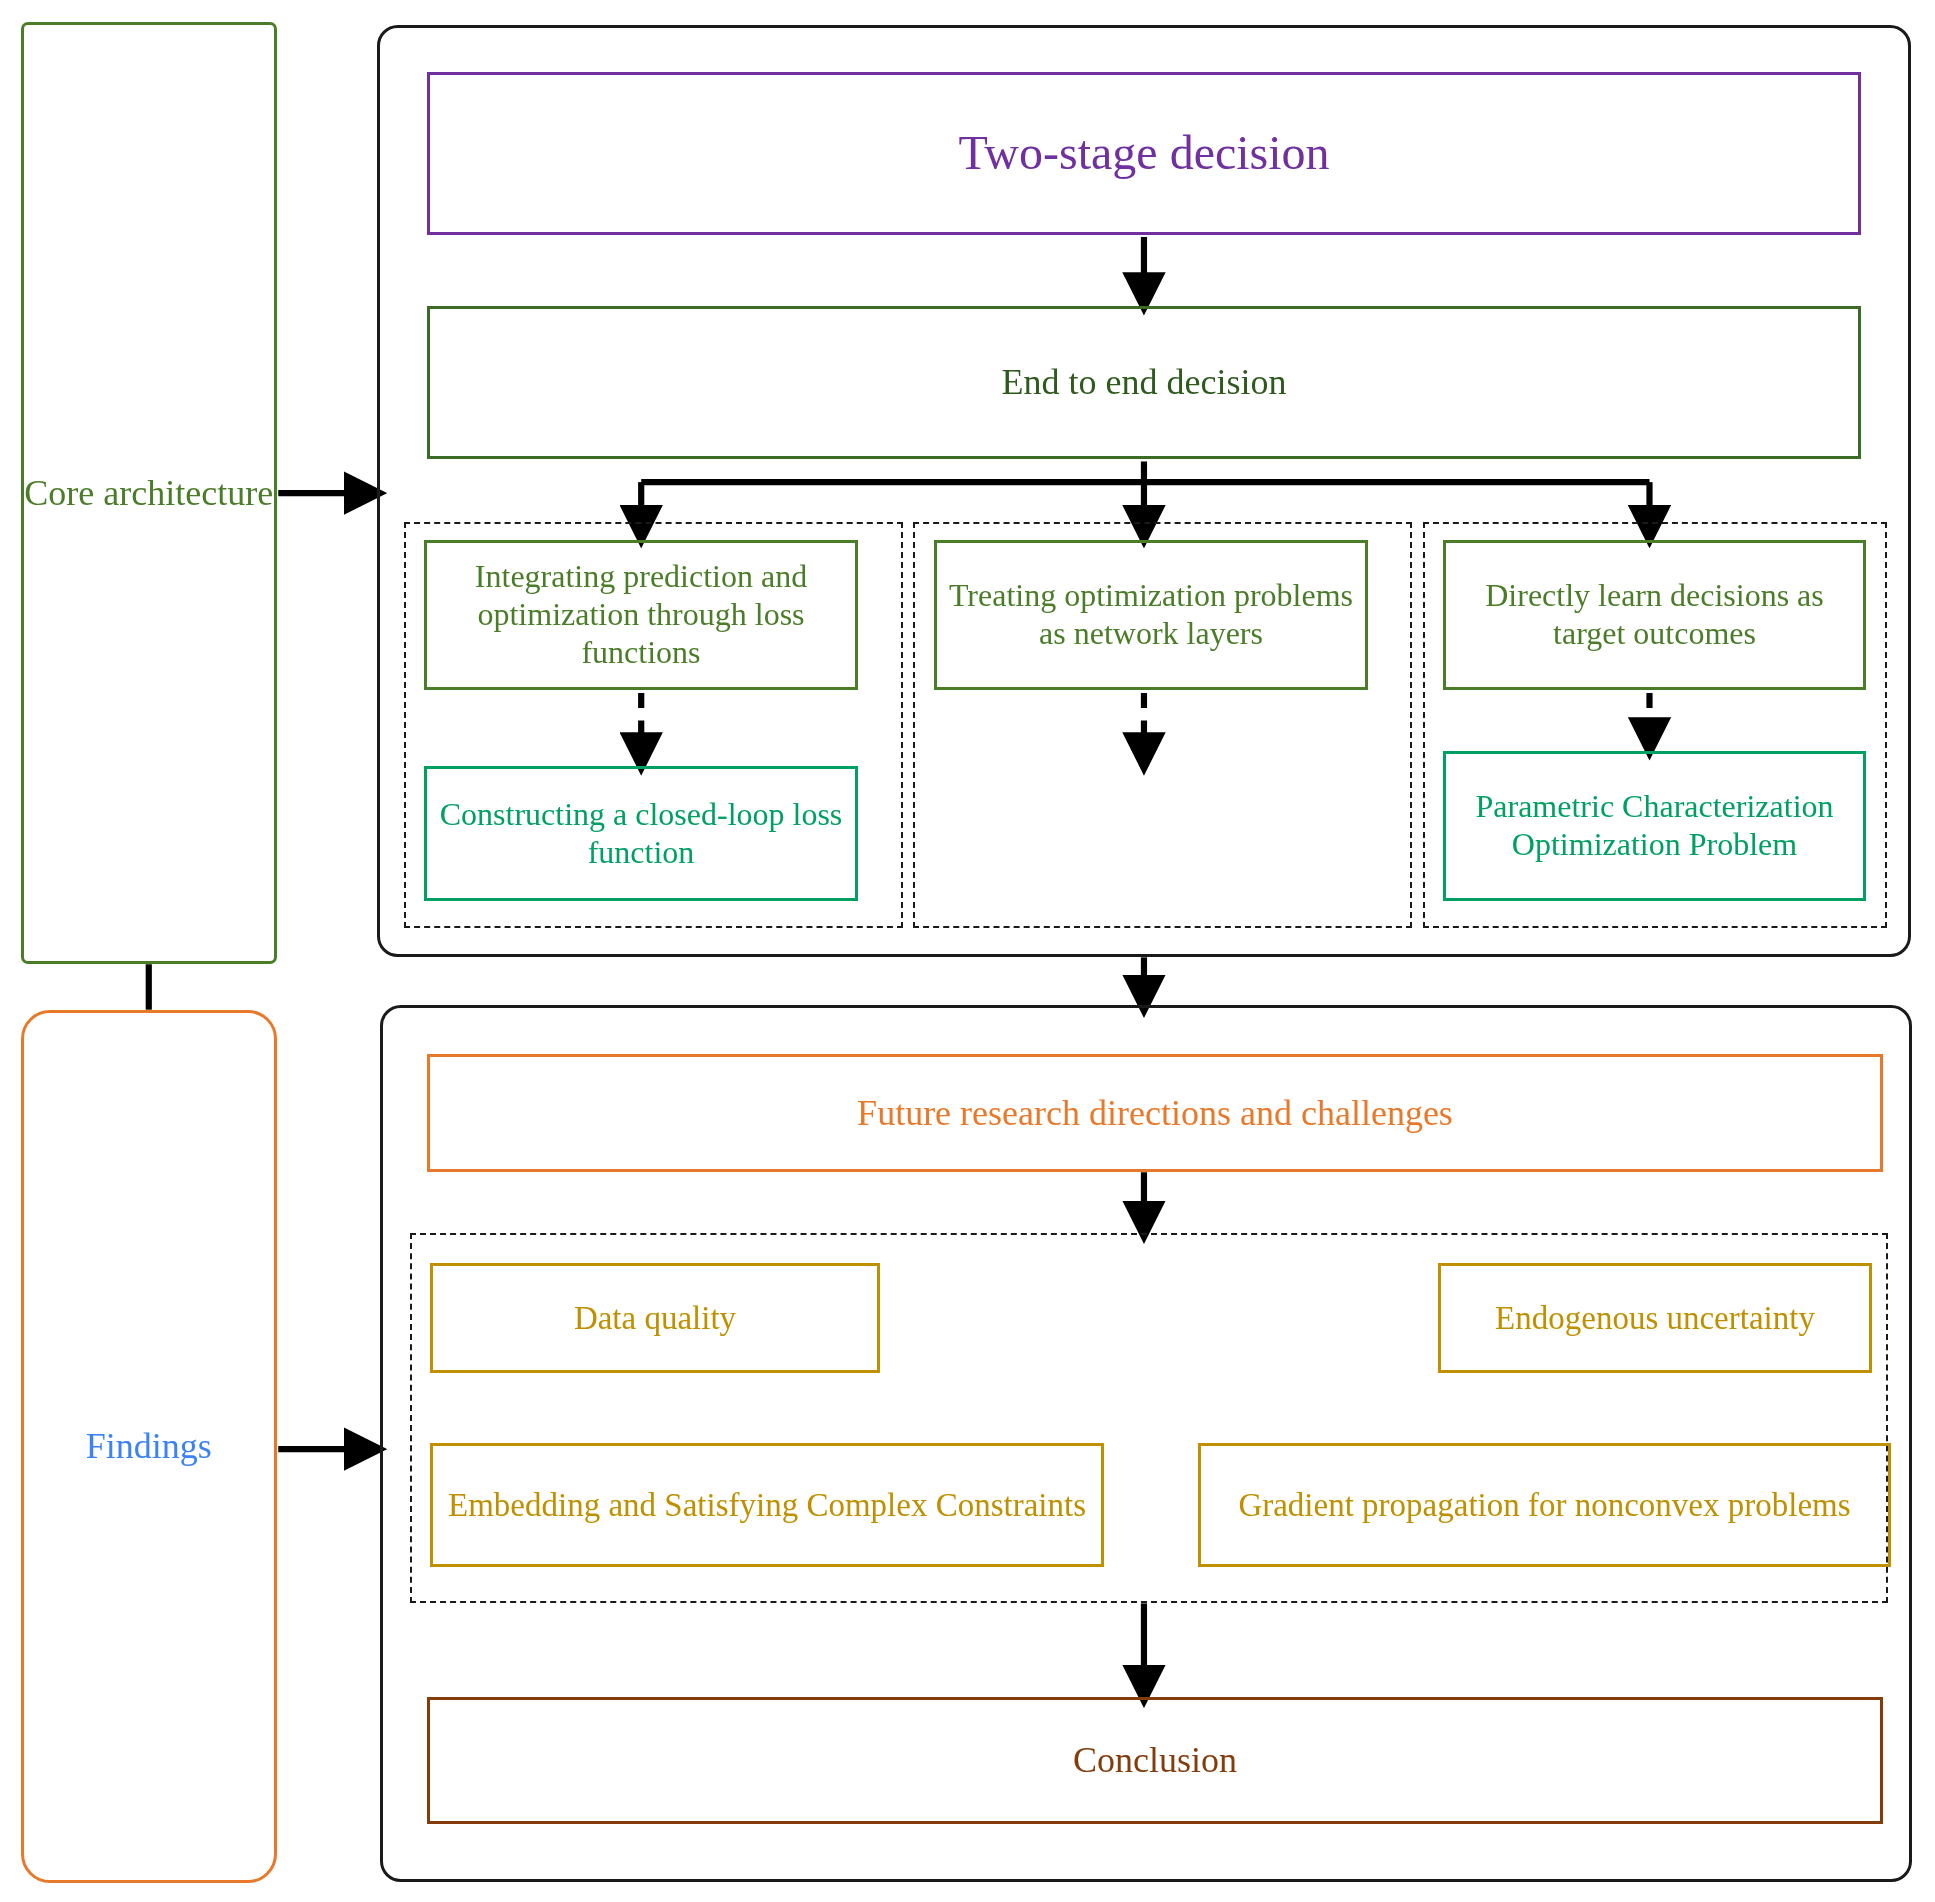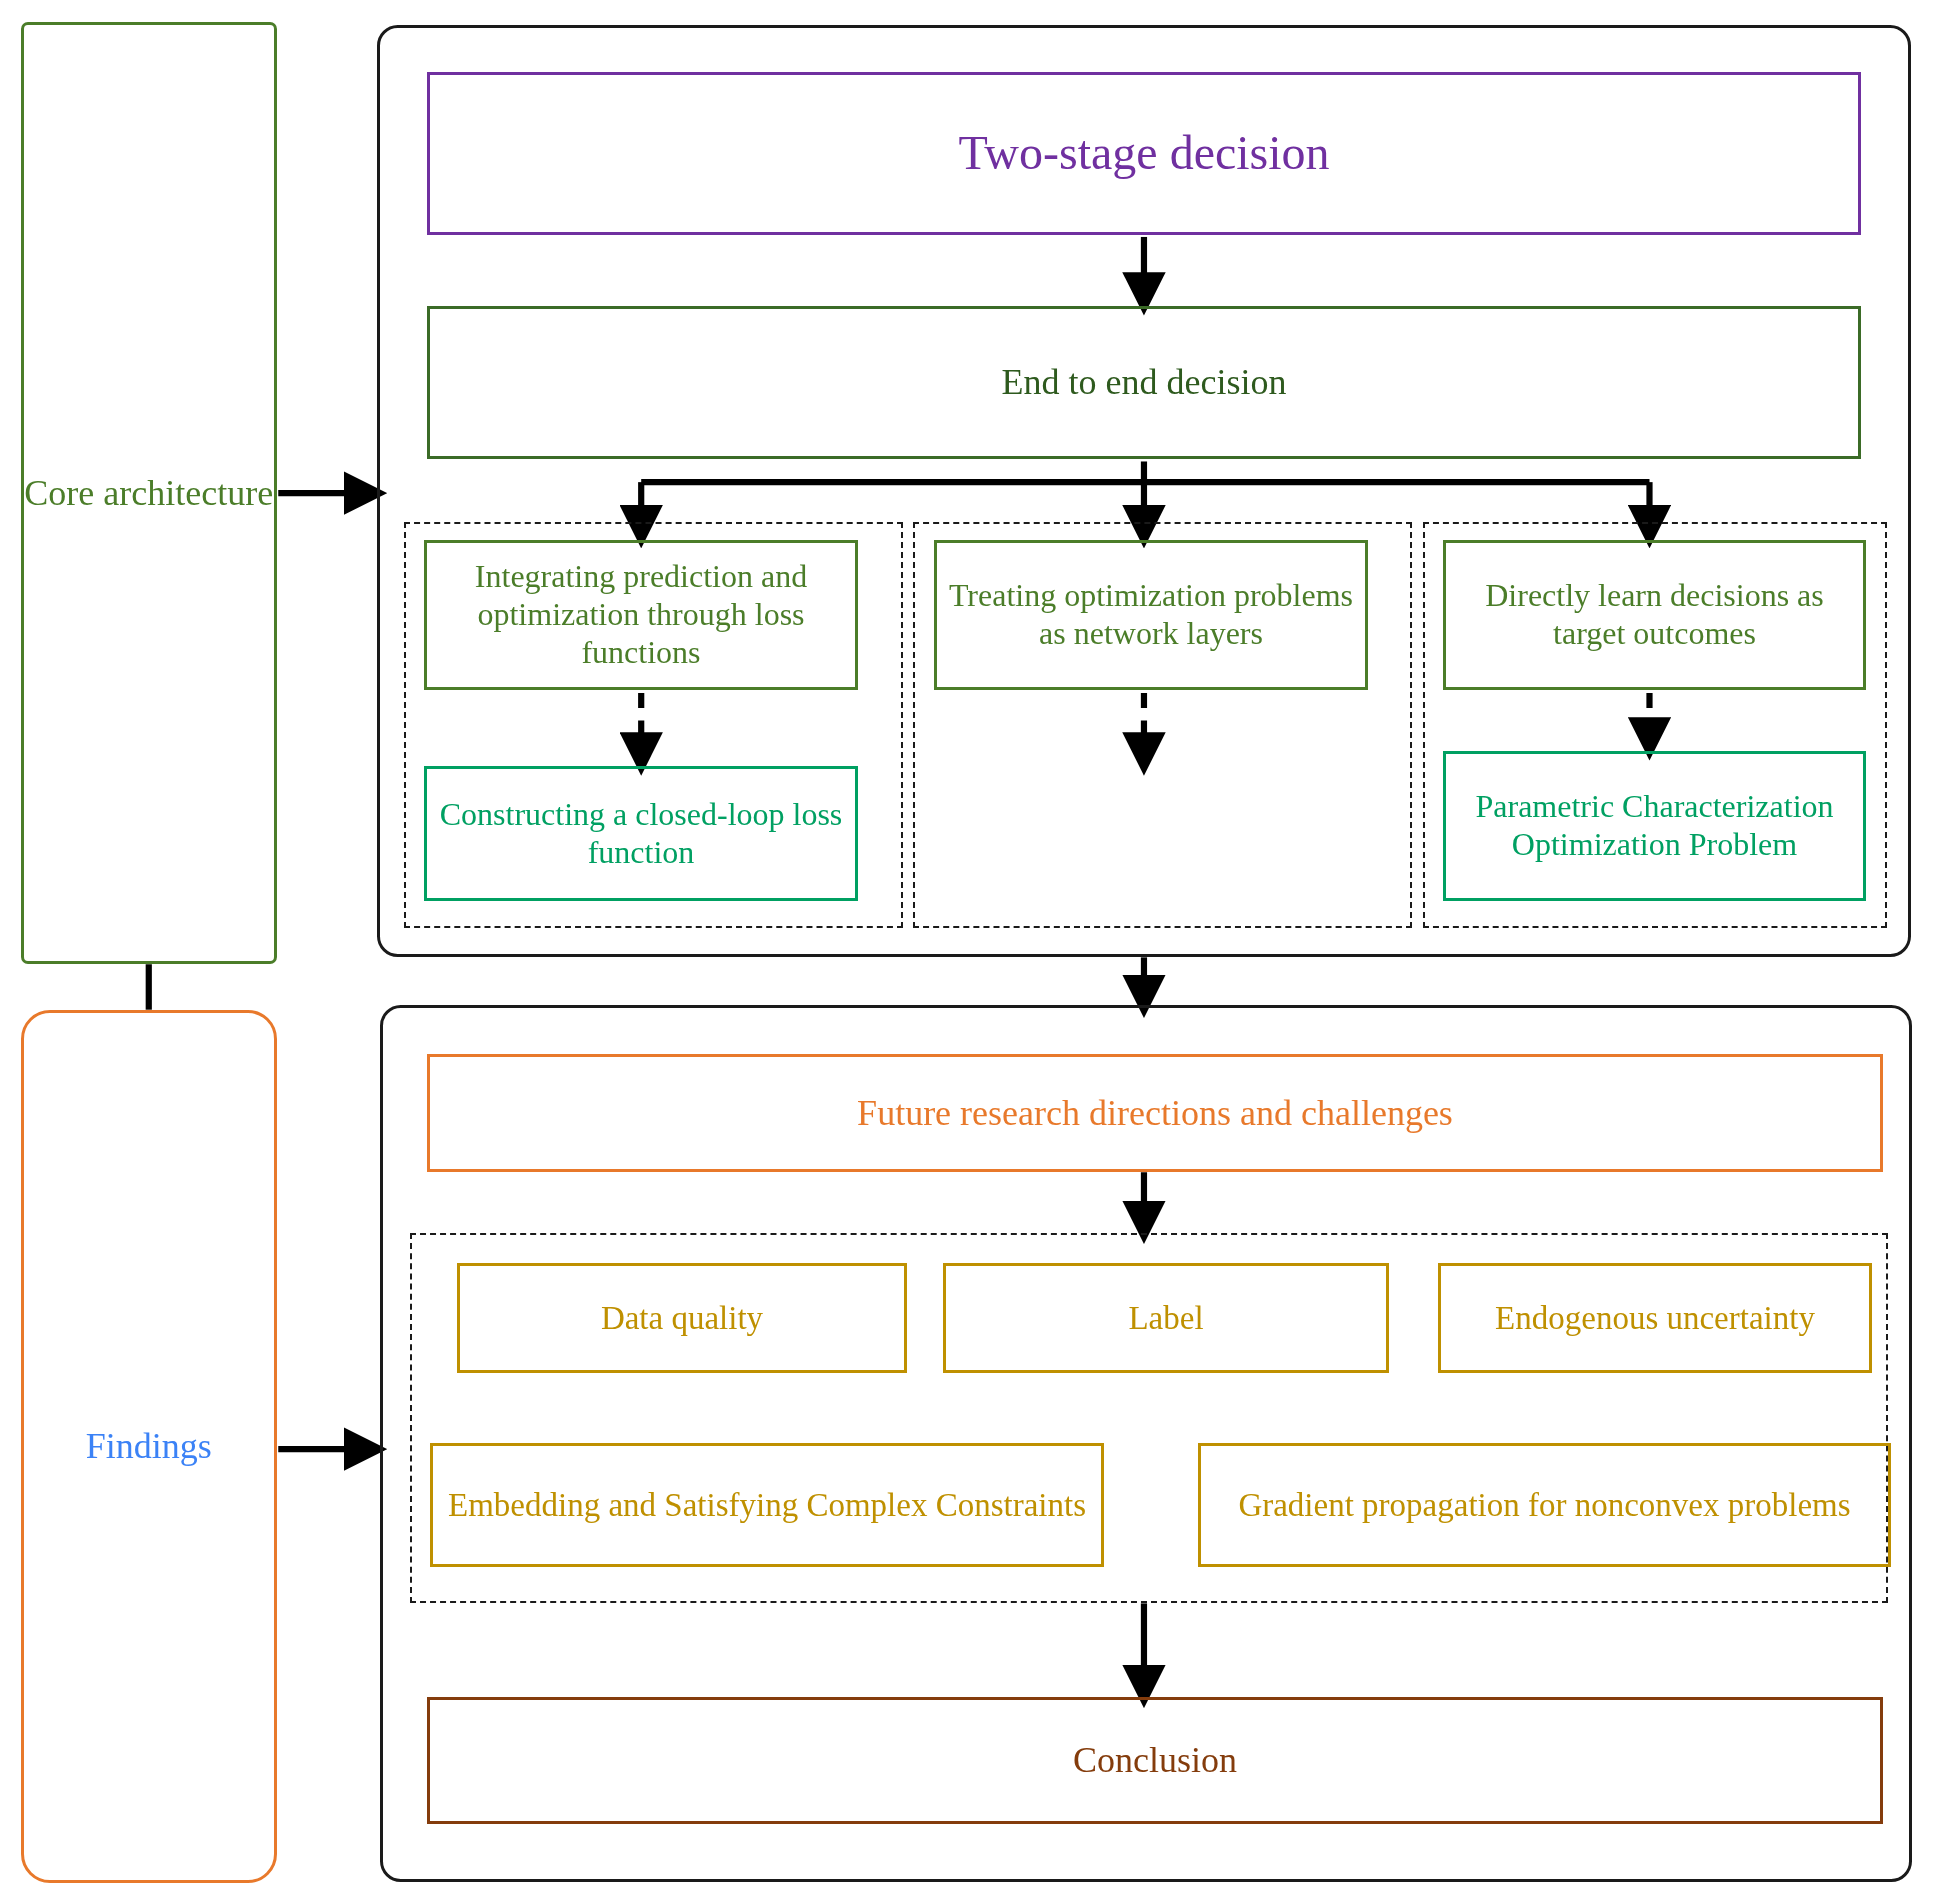--- a/index.html
+++ b/index.html
@@ -136,21 +136,21 @@
     left: 410px;
     top: 1233px;
     width: 1478px;
     height: 370px;
   }
   .challenge {
     border: 3.4px solid #bf9000;
     color: #bf9000;
     font-size: 33px;
   }
-  #challenge-data-quality   { left: 430px;  top: 1263px; width: 450px; height: 110px; margin-left: 27px; }
+  #challenge-data-quality   { left: 430px;  top: 1263px; width: 450px; height: 110px; }
   #challenge-label          { left: 943px; top: 1263px; width: 446px; height: 110px; }
   #challenge-endogenous     { left: 1438px; top: 1263px; width: 434px; height: 110px; }
   #challenge-embedding      { left: 430px;  top: 1443px; width: 674px; height: 124px; }
   #challenge-gradient       { left: 1198px; top: 1443px; width: 693px; height: 124px; }
 
   #conclusion-box {
     left: 427px;
     top: 1697px;
     width: 1456px;
     height: 127px;
@@ -228,21 +228,20 @@
   <div class="box approach-bottom" id="approach-1-bottom">Constructing a closed-loop loss function</div>
   <div class="box approach-bottom" id="approach-3-bottom">Parametric Characterization Optimization Problem</div>
 
   <div class="panel" id="lower-panel"></div>
 
   <div class="box" id="future-research-box">Future research directions and challenges</div>
 
   <div class="dashed-group" id="dashed-group-4"></div>
 
   <div class="box challenge" id="challenge-data-quality">Data quality</div>
-  <div class="box challenge" id="challenge-label">Label</div>
   <div class="box challenge" id="challenge-endogenous">Endogenous uncertainty</div>
   <div class="box challenge" id="challenge-embedding">Embedding and Satisfying Complex Constraints</div>
   <div class="box challenge" id="challenge-gradient">Gradient propagation for nonconvex problems</div>
 
   <div class="box" id="conclusion-box">Conclusion</div>
 
 </div>
 
 
 </body></html>

